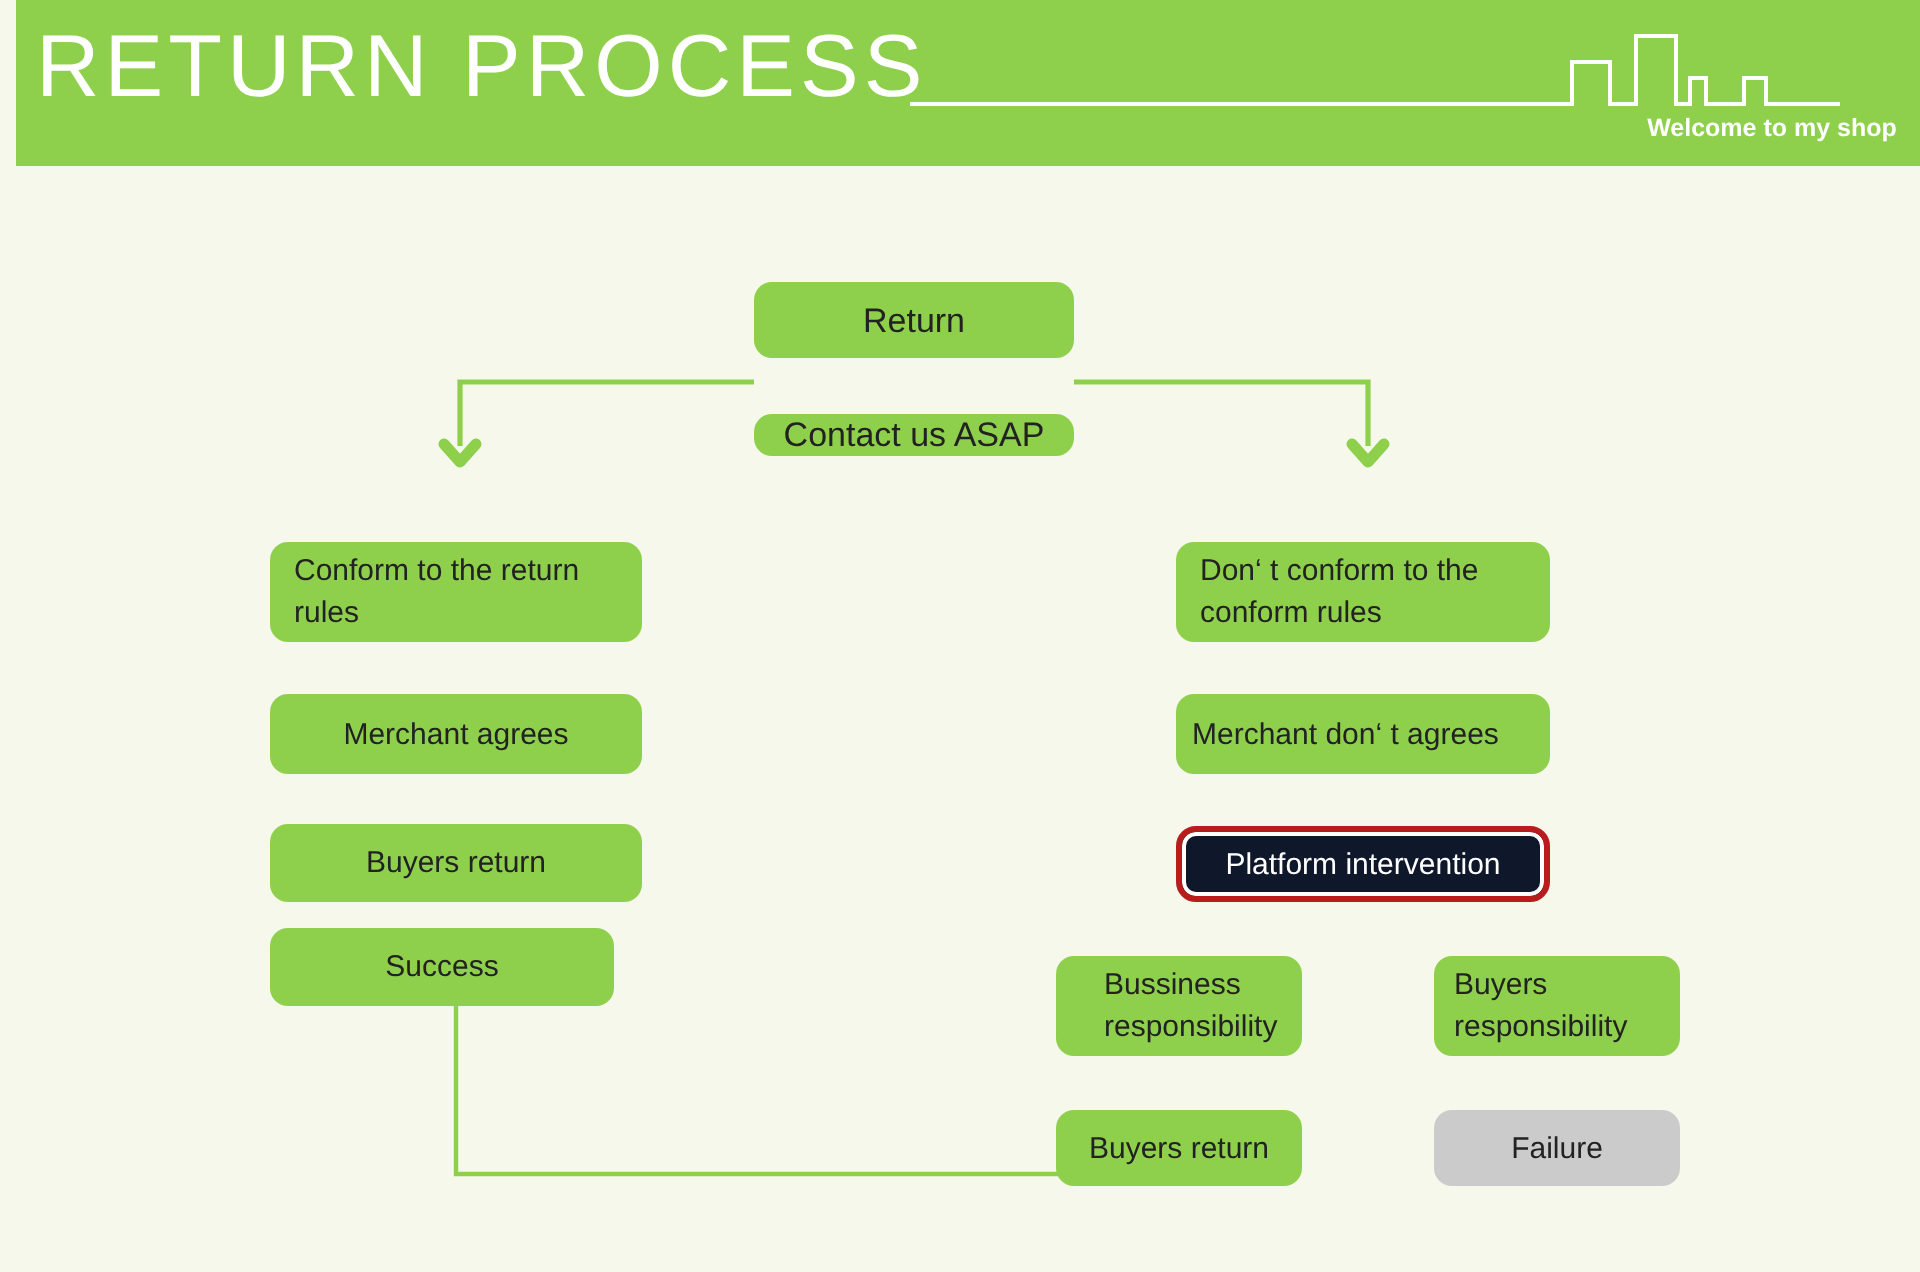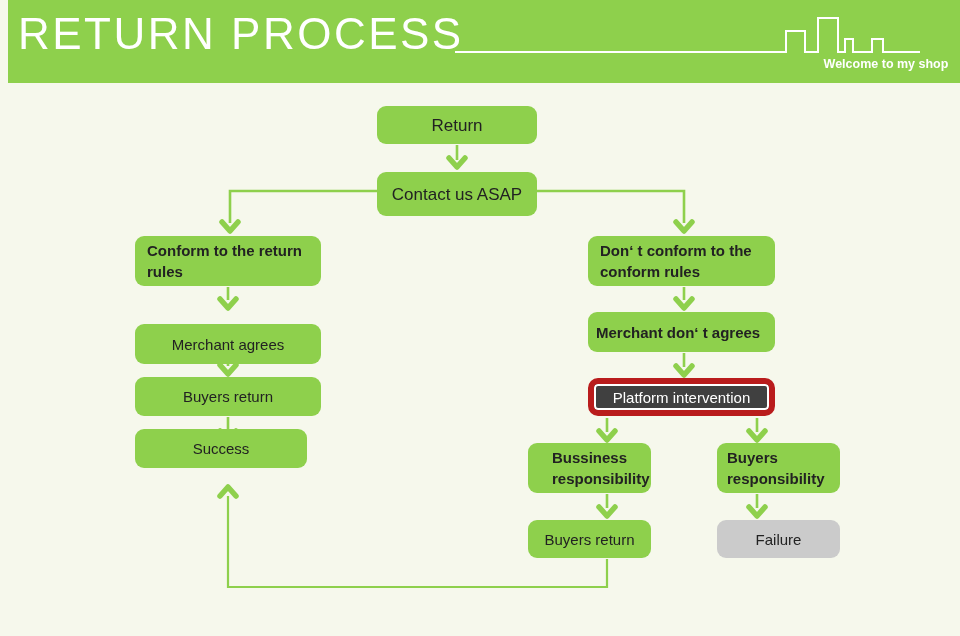--- a/index.html
+++ b/index.html
@@ -50,28 +50,29 @@
   .node {
     position: absolute;
     box-sizing: border-box;
     background: #8ed04c;
     color: #222222;
     border-radius: 9px;
     font-size: 15px;
     line-height: 21px;
     display: flex;
     align-items: center;
+    margin-top: 35px;
   }
   .node.center { justify-content: center; text-align: center; padding: 0 6px; }
-  .node.left   { justify-content: flex-start; text-align: left; padding: 0 4px 0 12px; font-weight: bold; }
+  .node.left   { justify-content: flex-start; text-align: left; padding: 0 4px 0 12px; }
   .node.big    { font-size: 17px; }
   .node.blue {
-    background: #404040;
+    background: #0f172a;
     color: #ffffff;
-    border: 6px solid #b91c1c;
+    border: 3px solid #b91c1c;
     box-shadow: inset 0 0 0 2px #ffffff;
     border-radius: 10px;
   }
   .node.gray { background: #cbcbcb; }
 
   .line  { stroke: #8ed04c; stroke-width: 2.6; fill: none; }
   .thin  { stroke-width: 2.2; }
   .chev  { stroke: #8ed04c; stroke-width: 5.5; fill: none;
            stroke-linecap: round; stroke-linejoin: round; }
   .wline { stroke: #ffffff; stroke-width: 2; fill: none; }
@@ -119,25 +120,25 @@
   <polyline class="chev" points="599,507 607,516 615,507"></polyline>
   <path class="line" d="M757 494 V508"></path>
   <polyline class="chev" points="749,507 757,516 765,507"></polyline>
 
   <path class="line thin" d="M607 559 V587 H228 V496"></path>
   <polyline class="chev" points="220,496 228,487 236,496"></polyline>
 </svg>
 
 <div class="node center big" style="left:377px;top:106px;width:160px;height:38px">Return</div>
 
-<div class="node center big" style="left:377px;top:172px;width:160px;height:44px">Contact us ASAP</div>
+<div class="node center big" style="left:377px;top:172px;width:160px;height:21px">Contact us ASAP</div>
 
 <div class="node left" style="left:135px;top:236px;width:186px;height:50px">Conform to the return rules</div>
 
-<div class="node center" style="left:135px;top:324px;width:186px;height:40px">Merchant agrees</div>
+<div class="node center" style="left:135px;top:312px;width:186px;height:40px">Merchant agrees</div>
 
 <div class="node center" style="left:135px;top:377px;width:186px;height:39px">Buyers return</div>
 
 <div class="node center" style="left:135px;top:429px;width:172px;height:39px">Success</div>
 
 <div class="node left" style="left:588px;top:236px;width:187px;height:50px">Don‘ t conform to the conform rules</div>
 
 <div class="node left" style="left:588px;top:312px;width:187px;height:40px;padding-left:8px">Merchant don‘ t agrees</div>
 
 <div class="node center blue" style="left:588px;top:378px;width:187px;height:38px">Platform intervention</div>

